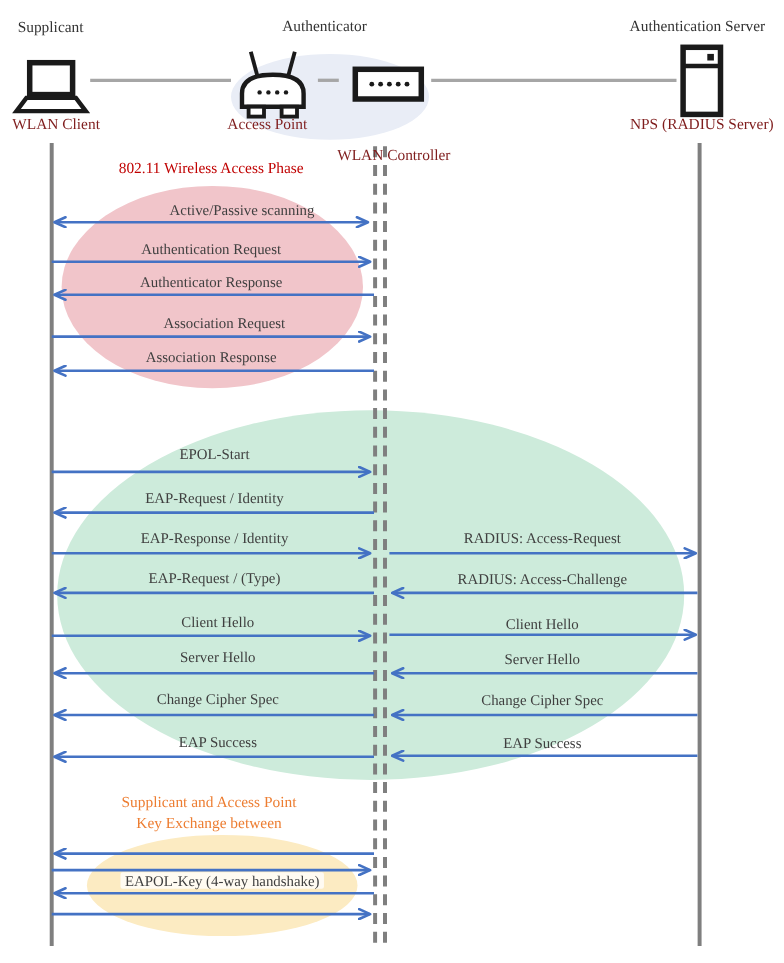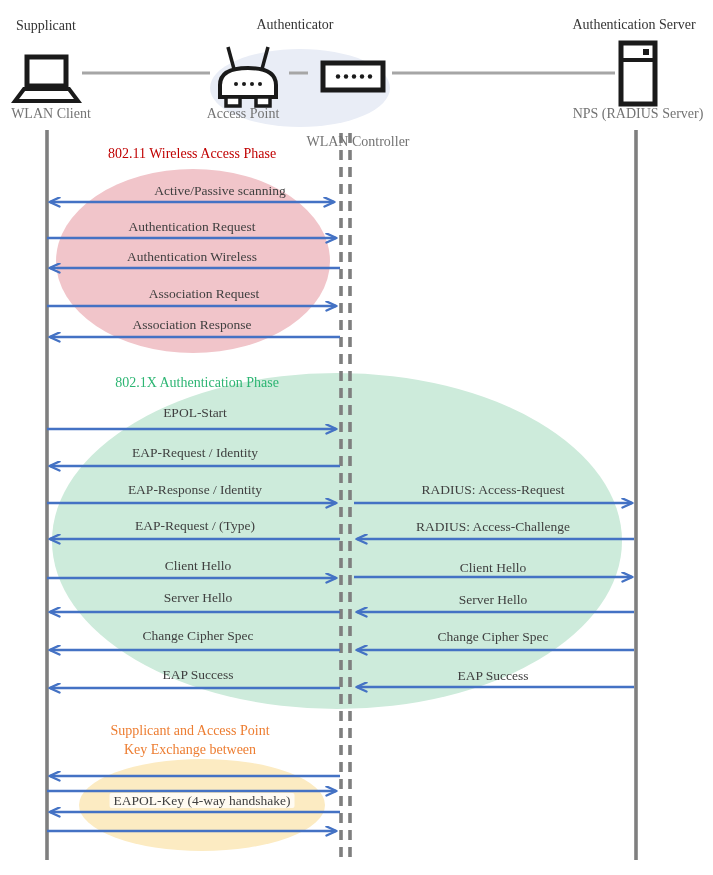--- a/index.html
+++ b/index.html
@@ -2,21 +2,21 @@
 <html><head>
 <meta charset="utf-8">
 <style>
   html,body{margin:0;padding:0;background:#fff;}
   .stage{position:relative;width:713px;height:875px;background:#ffffff;overflow:hidden;
          font-family:Liberation Serif, serif;}
   .stage svg{position:absolute;left:0;top:0;}
   .lbl{position:absolute;transform:translateX(-50%);white-space:nowrap;
        font-size:13.5px;color:#3F3F3F;}
   .role{font-size:14px;color:#333;}
-  .dev{font-size:14px;color:#737373;}
+  .dev{font-size:14px;color:#7f1d1d;}
   .phase-title{position:absolute;transform:translateX(-50%);white-space:nowrap;
        font-size:14px;font-weight:400;text-align:center;}
   .pt1{color:#C00000;}
   .pt2{color:#2DB573;}
   .pt3{color:#ED7D31;line-height:19px;}
   .msg{font-size:13.5px;}
   .msg-bg{background:rgba(255,255,255,0.78);padding:0 4px;border-radius:2px;}
   .arrow{stroke:#4472C4;stroke-width:2.4;}
   .lifeline{stroke:#7F7F7F;stroke-width:3.6;}
   .dashedline{stroke:#7F7F7F;stroke-width:3.6;stroke-dasharray:10 7;}
@@ -111,29 +111,28 @@
   <div class="lbl role" style="left:46px;top:18px;">Supplicant</div>
   <div class="lbl role" style="left:295px;top:17px;">Authenticator</div>
   <div class="lbl role" style="left:634px;top:17px;">Authentication Server</div>
 
   <div class="lbl dev" style="left:51px;top:106px;">WLAN Client</div>
   <div class="lbl dev" style="left:243px;top:106px;">Access Point</div>
   <div class="lbl dev" style="left:358px;top:106px;margin-top:28px;">WLAN Controller</div>
   <div class="lbl dev" style="left:638px;top:106px;">NPS (RADIUS Server)</div>
 
   <div class="phase-title pt1" style="left:192px;top:146px;">802.11 Wireless Access Phase</div>
-  <div class="phase-title pt2" style="left:197px;top:375px;">802.1X Authentication Phase</div>
   <div class="phase-title pt3" style="left:190px;top:721px;">
     <div>Supplicant and Access Point</div>
     <div>Key Exchange between</div>
   </div>
 
   <div class="lbl msg" style="left:192px;top:183px;margin-left:28px;">Active/Passive scanning</div>
   <div class="lbl msg" style="left:192px;top:219px;">Authentication Request</div>
-  <div class="lbl msg" style="left:192px;top:249px;">Authentication Wireless</div>
+  <div class="lbl msg" style="left:192px;top:249px;">Authenticator Response</div>
   <div class="lbl msg" style="left:192px;top:286px;margin-left:12px;">Association Request</div>
   <div class="lbl msg" style="left:192px;top:317px;">Association Response</div>
   <div class="lbl msg" style="left:195px;top:405px;">EPOL-Start</div>
   <div class="lbl msg" style="left:195px;top:445px;">EAP-Request / Identity</div>
   <div class="lbl msg" style="left:195px;top:482px;">EAP-Response / Identity</div>
   <div class="lbl msg" style="left:195px;top:518px;">EAP-Request / (Type)</div>
   <div class="lbl msg" style="left:198px;top:558px;">Client Hello</div>
   <div class="lbl msg" style="left:198px;top:590px;">Server Hello</div>
   <div class="lbl msg" style="left:198px;top:628px;">Change Cipher Spec</div>
   <div class="lbl msg" style="left:198px;top:667px;">EAP Success</div>

